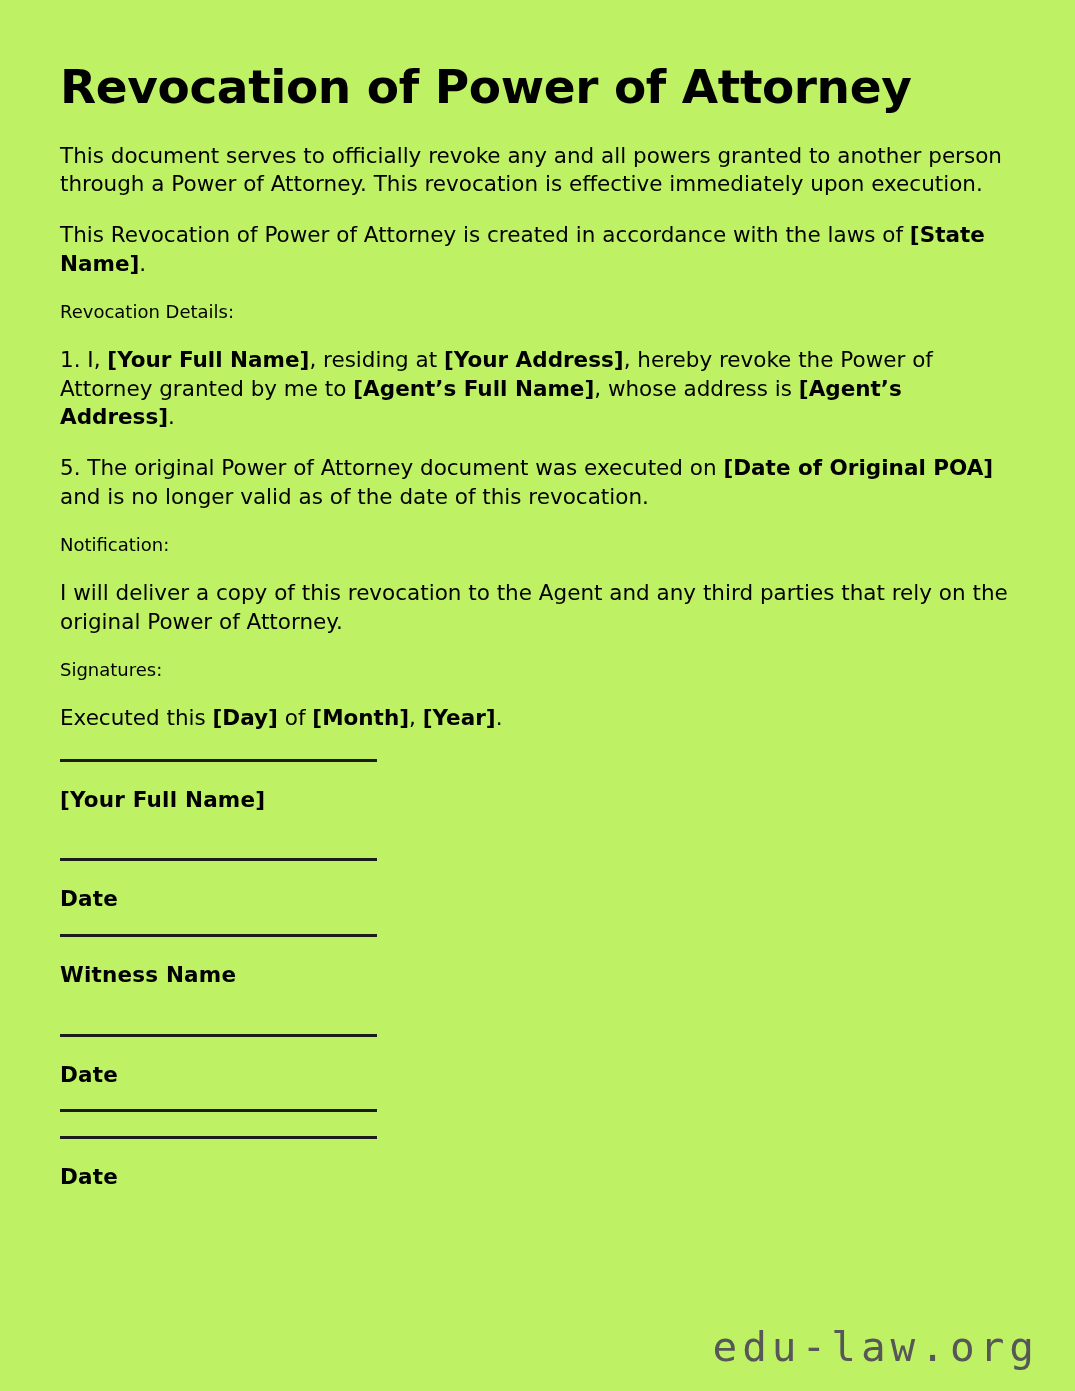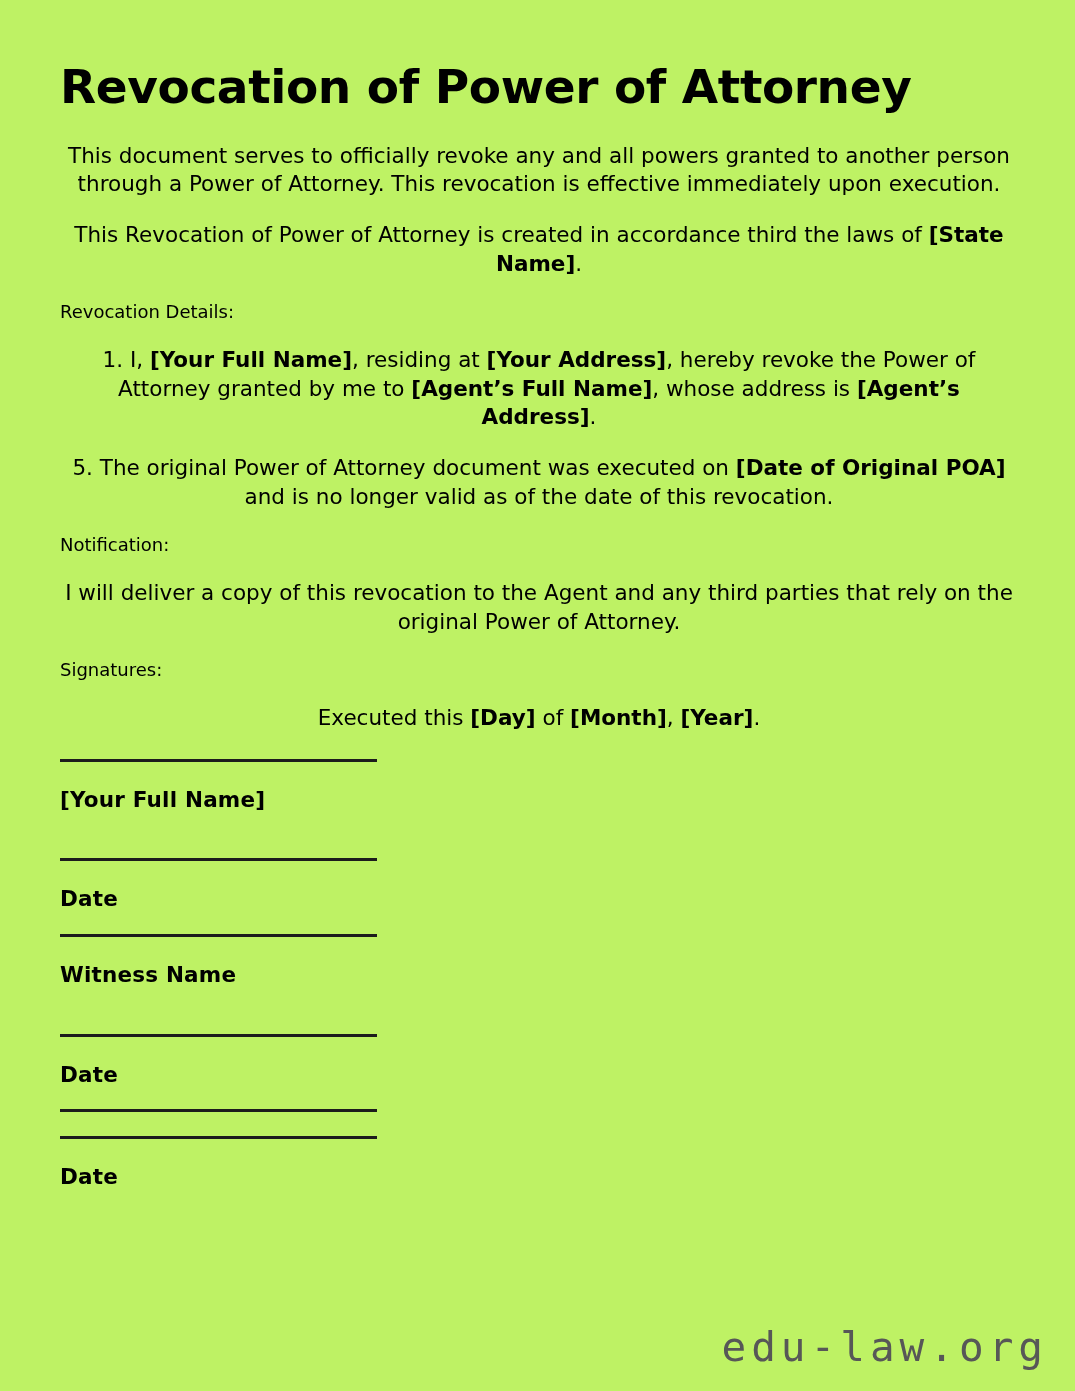--- a/index.html
+++ b/index.html
@@ -42,21 +42,20 @@
     margin: 0 0 30px 0;
     color: #000;
   }
 
   
   .para {
     font-size: 21.5px;
     line-height: 1.33;
     margin: 0 0 22px 0;
     color: #000;
-    text-align: center;
   }
   .para b, .para strong { font-weight: bold; }
 
   
   .section-head {
     font-size: 18px;
     font-weight: normal;
     line-height: 1.33;
     margin: 0 0 22px 0;
     color: #000;
@@ -88,40 +87,40 @@
     font-weight: bold;
     line-height: 1.33;
     margin: 0 0 36px 0;
     color: #000;
     letter-spacing: 0.2px;
   }
 
   
   .watermark {
     position: absolute;
-    right: 27px;
+    right: 36px;
     bottom: 20px;
     font-family: "DejaVu Sans Mono", monospace;
     font-size: 41px;
     letter-spacing: 5px;
     color: #575757;
     white-space: nowrap;
   }
 </style>
 </head>
 <body style="background: rgb(255, 255, 255);">
 
 <div class="page">
   <div class="content">
 
     <h1 class="doc-title">Revocation of Power of Attorney</h1>
 
     <p class="para"><span>This document serves to officially revoke any and all powers granted to another person through a Power of Attorney. This revocation is effective immediately upon execution.</span></p>
 
-    <p class="para"><span>This Revocation of Power of Attorney is created in accordance third the laws of </span><b>[State Name]</b><span>.</span></p>
+    <p class="para"><span>This Revocation of Power of Attorney is created in accordance with the laws of </span><b>[State Name]</b><span>.</span></p>
 
     <h2 class="section-head">Revocation Details:</h2>
 
     <p class="para"><span>1. I, </span><b>[Your Full Name]</b><span>, residing at </span><b>[Your Address]</b><span>, hereby revoke the Power of Attorney granted by me to </span><b>[Agent’s Full Name]</b><span>, whose address is </span><b>[Agent’s Address]</b><span>.</span></p>
 
     <p class="para"><span>5. The original Power of Attorney document was executed on </span><b>[Date of Original POA]</b><span> and is no longer valid as of the date of this revocation.</span></p>
 
     <h2 class="section-head">Notification:</h2>
 
     <p class="para"><span>I will deliver a copy of this revocation to the Agent and any third parties that rely on the original Power of Attorney.</span></p>

